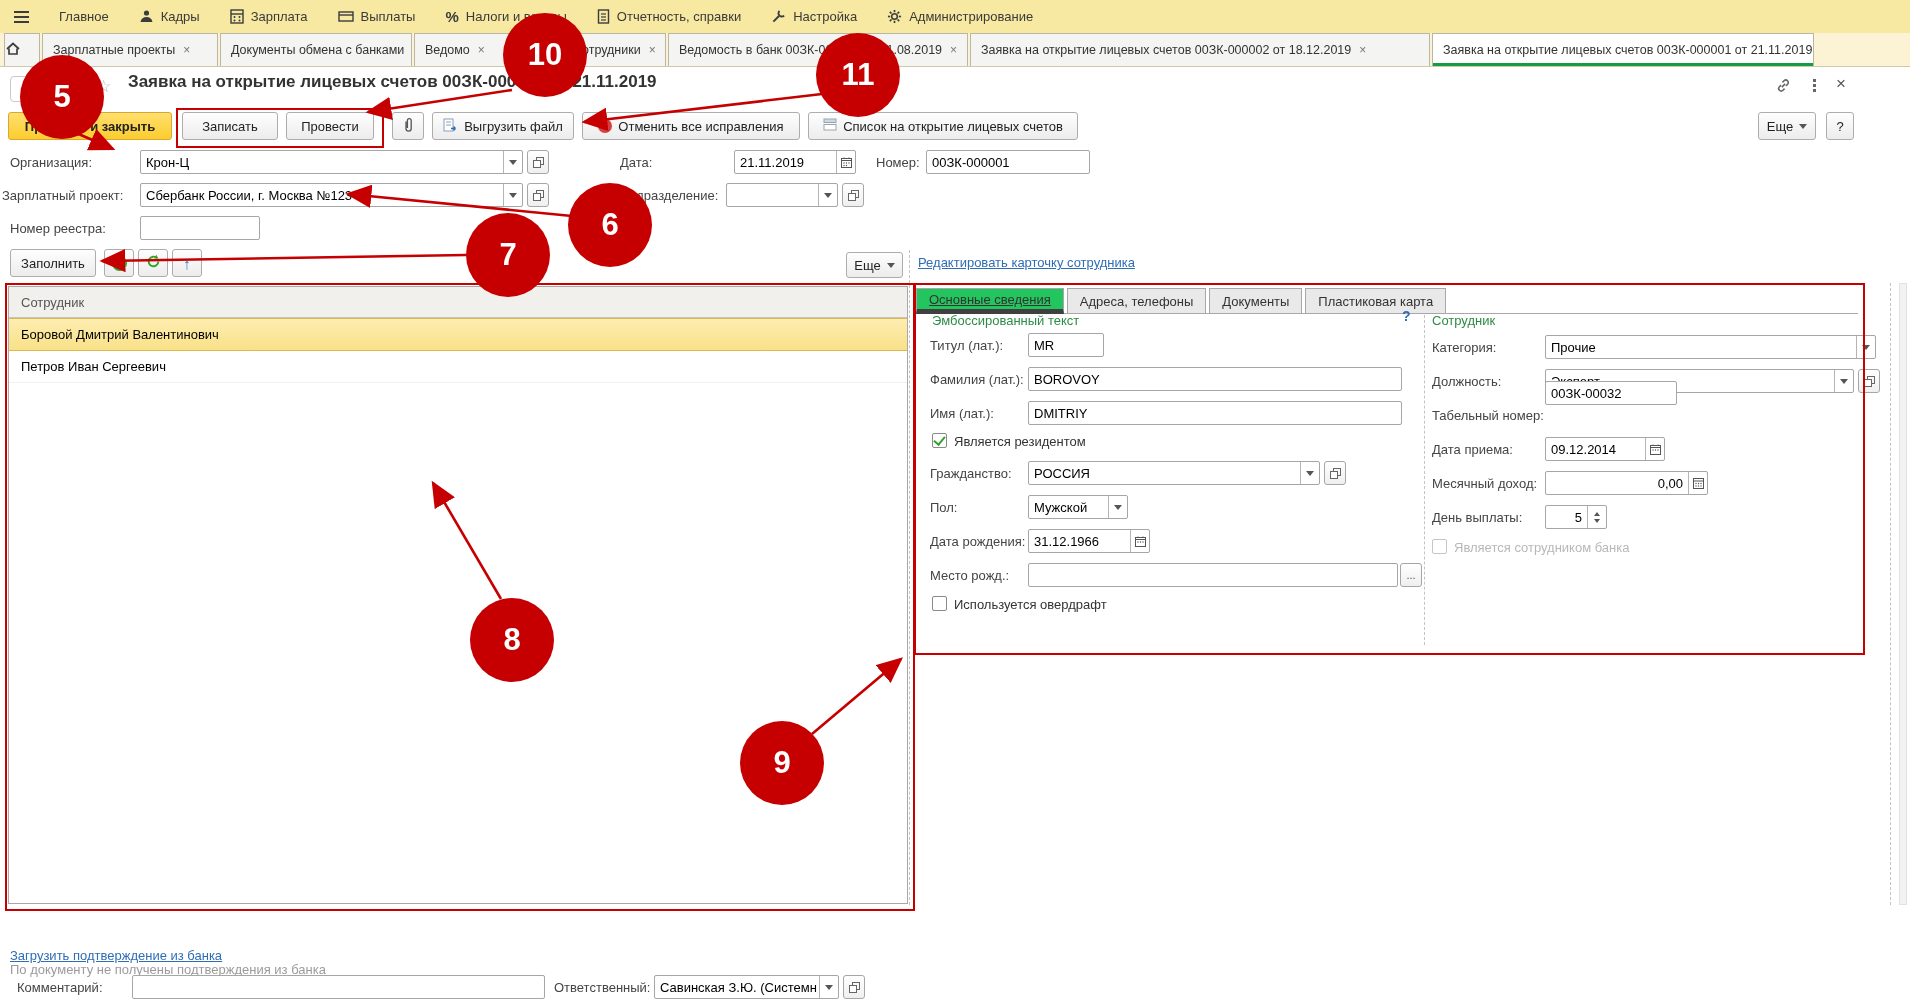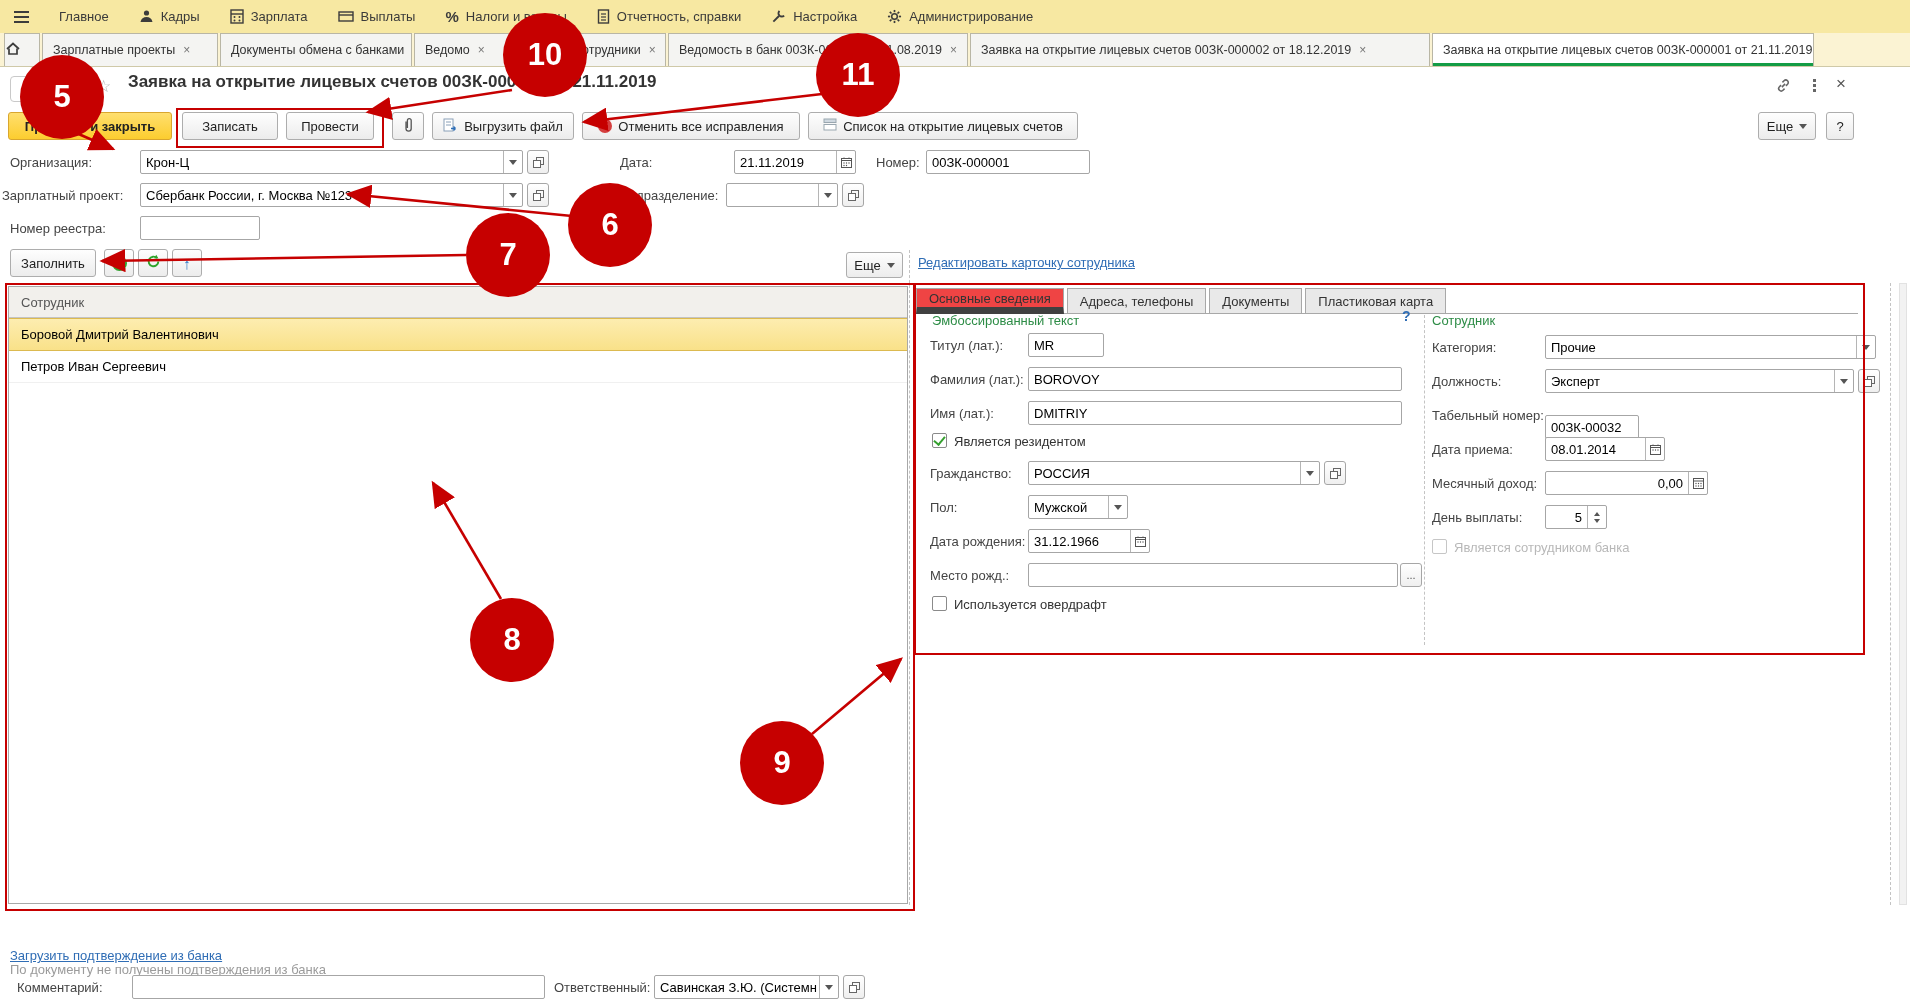--- a/index.html
+++ b/index.html
@@ -66,21 +66,21 @@
   .emp-row{height:31px;display:flex;align-items:center;padding-left:12px;color:#000;border-bottom:1px solid #f0f0f0;}
   .emp-row.selected{background:linear-gradient(#fdedb0,#f9e189);border-top:1px solid #dcba50;border-bottom:1px solid #dcba50;}
   
   .vdash{position:absolute;width:0;border-left:1px dashed #c3c3c3;}
   
   .link{color:#2f6db5;text-decoration:underline;font-size:13px;white-space:nowrap;}
   .card-tabs{position:absolute;left:916px;top:288px;width:942px;height:26px;border-bottom:1px solid #a8a8a8;
              display:flex;gap:3px;box-sizing:border-box;}
   .ctab{display:flex;align-items:center;padding:0 12px;font-size:13px;color:#333;background:#e9e9e9;
         border:1px solid #a8a8a8;border-bottom:none;box-sizing:border-box;white-space:nowrap;}
-  .ctab.active{background:#ef4444;margin-bottom:-1px;border-bottom:7px solid #404040;}
+  .ctab.active{background:#22c55e;margin-bottom:-1px;border-bottom:5px solid #404040;text-decoration:underline;}
   .sect{position:absolute;font-size:13px;color:#2d8c46;white-space:nowrap;}
   .help{position:absolute;color:#2f6db5;font-weight:bold;font-size:14px;}
   
   .gray{color:#9b9b9b;margin-top:40px;}
   
   .redbox{position:absolute;border:2px solid #c60000;z-index:50;}
   .ann{position:absolute;width:84px;height:84px;border-radius:50%;background:#c60000;color:#fff;
        display:flex;align-items:center;justify-content:center;font-size:31px;font-weight:bold;z-index:60;}
   #arrows{position:absolute;left:0;top:0;z-index:55;pointer-events:none;}
   .scrollstrip{position:absolute;left:1899px;top:283px;width:8px;height:622px;background:#f2f2f2;border:1px solid #e2e2e2;box-sizing:border-box;}
@@ -476,27 +476,27 @@
       </span>
     </div>
   <div class="sqbtn" style="left:1858px;top:369px">
       <svg width="11" height="11">
         <rect x="3.5" y="0.5" width="7" height="7" fill="none" stroke="#666"></rect>
         <rect x="0.5" y="3.5" width="7" height="7" fill="#fff" stroke="#666"></rect>
       </svg>
     </div>
 
   <div class="label" style="left:1432px;top:408px">Табельный номер:</div>
-  <div class="input" style="left:1545px;top:415px;width:94px">
+  <div class="input" style="left:1545px;top:381px;width:132px">
       <span class="val">00ЗК-00032</span>
     </div>
 
   <div class="label" style="left:1432px;top:442px">Дата приема:</div>
   <div class="input" style="left:1545px;top:437px;width:120px">
-    <span class="val">08.01.2014</span>
+    <span class="val">09.12.2014</span>
     <span class="seg">
         <svg width="11" height="11" viewBox="0 0 11 11">
           <rect x="0.5" y="1.5" width="10" height="9" fill="none" stroke="#555"></rect>
           <line x1="0.5" y1="3.5" x2="10.5" y2="3.5" stroke="#555"></line>
           <line x1="3" y1="0.5" x2="3" y2="2" stroke="#555"></line>
           <line x1="8" y1="0.5" x2="8" y2="2" stroke="#555"></line>
           <circle cx="3" cy="6" r="0.7" fill="#555"></circle>
           <circle cx="5.5" cy="6" r="0.7" fill="#555"></circle>
           <circle cx="8" cy="6" r="0.7" fill="#555"></circle>
         </svg>

